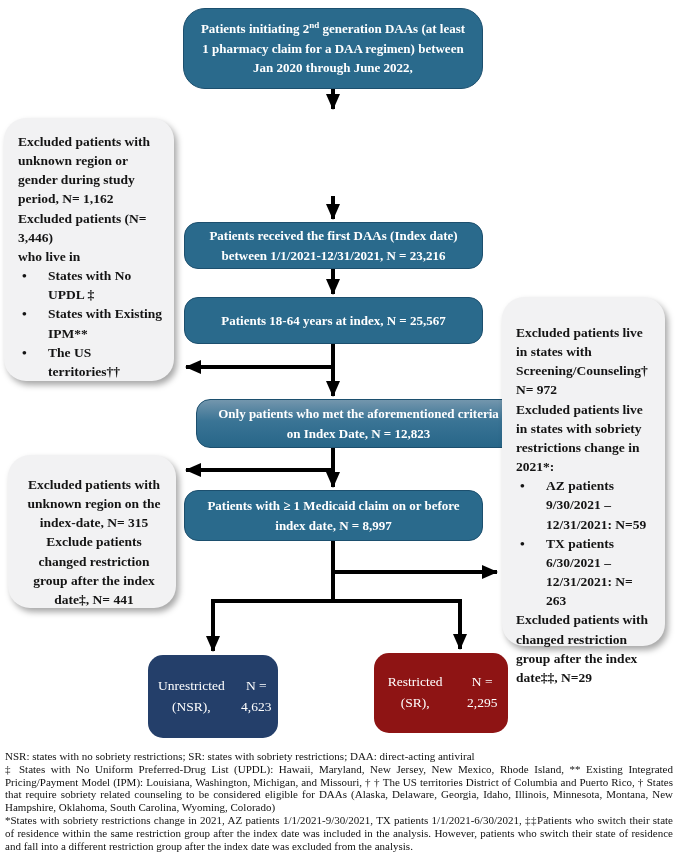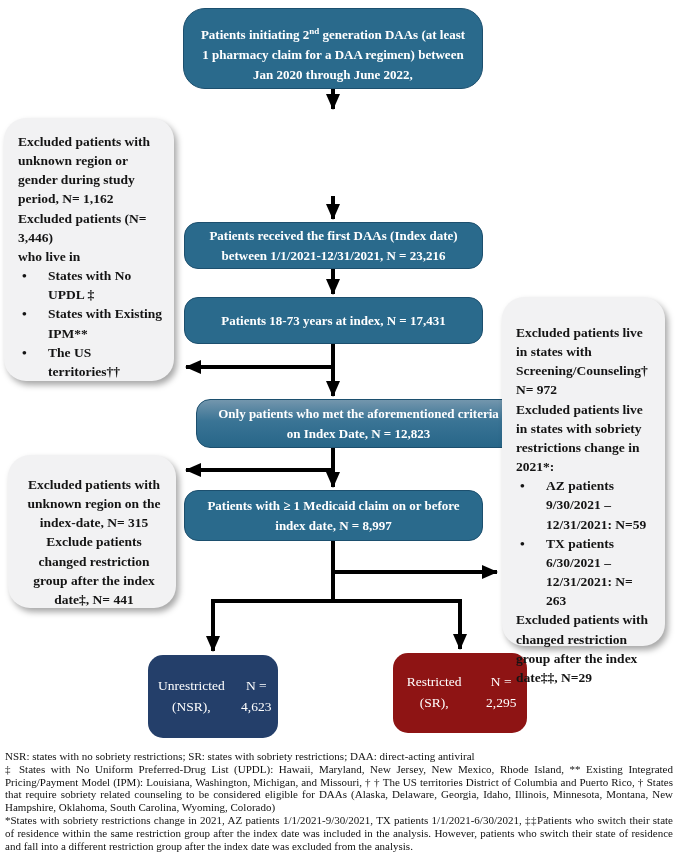--- a/index.html
+++ b/index.html
@@ -7,35 +7,35 @@
     position:relative;width:677px;height:852px;background:#ffffff;
     font-family:"Liberation Serif", serif;overflow:hidden;
   }
   .flowbox{
     position:absolute;background:#2a6a8c;border:1px solid #1c4f6e;
     color:#ffffff;font-weight:bold;font-size:13px;line-height:1.5;
     display:flex;align-items:center;justify-content:center;text-align:center;
     padding:4px 16px;box-sizing:border-box;border-radius:16px;
   }
   .flowbox .inner{width:100%;}
-  #box1{left:183px;top:8px;width:300px;height:81px;border-radius:22px;align-items:flex-end;}
+  #box1{left:183px;top:8px;width:300px;height:81px;border-radius:22px;}
   #box1 sup{font-size:9px;}
   #box2{left:184px;top:112px;width:299px;height:84px;border-radius:18px;}
   #box3{left:184px;top:222px;width:299px;height:47px;border-radius:14px;}
   #box4{left:184px;top:297px;width:299px;height:47px;border-radius:14px;}
   #box5{left:196px;top:399px;width:325px;height:49px;border-radius:14px;
         background:linear-gradient(180deg,#7396ad 0%,#3a7495 45%,#276688 100%);}
   #box6{left:184px;top:490px;width:299px;height:51px;border-radius:14px;}
   .outcome{
     position:absolute;color:#ffffff;font-size:13.5px;line-height:1.55;
     display:flex;flex-direction:row;align-items:center;justify-content:center;
     text-align:center;border-radius:15px;box-sizing:border-box;
   }
   #outcomeLeft{left:148px;top:655px;width:130px;height:83px;background:#243f6a;}
-  #outcomeRight{left:393px;top:653px;width:134px;height:80px;background:#8e1414;}
+  #outcomeRight{left:374px;top:653px;width:134px;height:80px;background:#8e1414;}
   .sidebox{
     position:absolute;background:#f2f2f3;border-radius:22px;
     box-shadow:3px 4px 6px rgba(0,0,0,0.35);
     padding:14px 10px 27px 14px;box-sizing:border-box;
     font-weight:bold;font-size:13.5px;line-height:1.42;color:#141414;
   }
   .sidebox p{margin:0;}
   #leftBox1{left:4px;top:118px;width:170px;height:263px;}
   #leftBox2{left:8px;top:455px;width:168px;height:153px;padding-top:20px;text-align:center;}
   #rightBox{left:502px;top:297px;width:163px;height:349px;padding-top:26px;}
@@ -79,21 +79,21 @@
   <div id="box1" class="flowbox">
     <div class="inner"><span>Patients initiating 2</span><sup>nd</sup><span> generation DAAs (at least 1 pharmacy claim for a DAA regimen) between Jan 2020 through June 2022,</span></div>
   </div>
 
 
   <div id="box3" class="flowbox">
     <div class="inner">Patients received the first DAAs (Index date) between 1/1/2021-12/31/2021, N = 23,216</div>
   </div>
 
   <div id="box4" class="flowbox">
-    <div class="inner">Patients 18-73 years at index, N = 17,431</div>
+    <div class="inner">Patients 18-64 years at index, N = 25,567</div>
   </div>
 
   <div id="box5" class="flowbox">
     <div class="inner">Only patients who met the aforementioned criteria on Index Date, N = 12,823</div>
   </div>
 
   <div id="box6" class="flowbox">
     <div class="inner">Patients with ≥ 1 Medicaid claim on or before index date, N = 8,997</div>
   </div>
 

